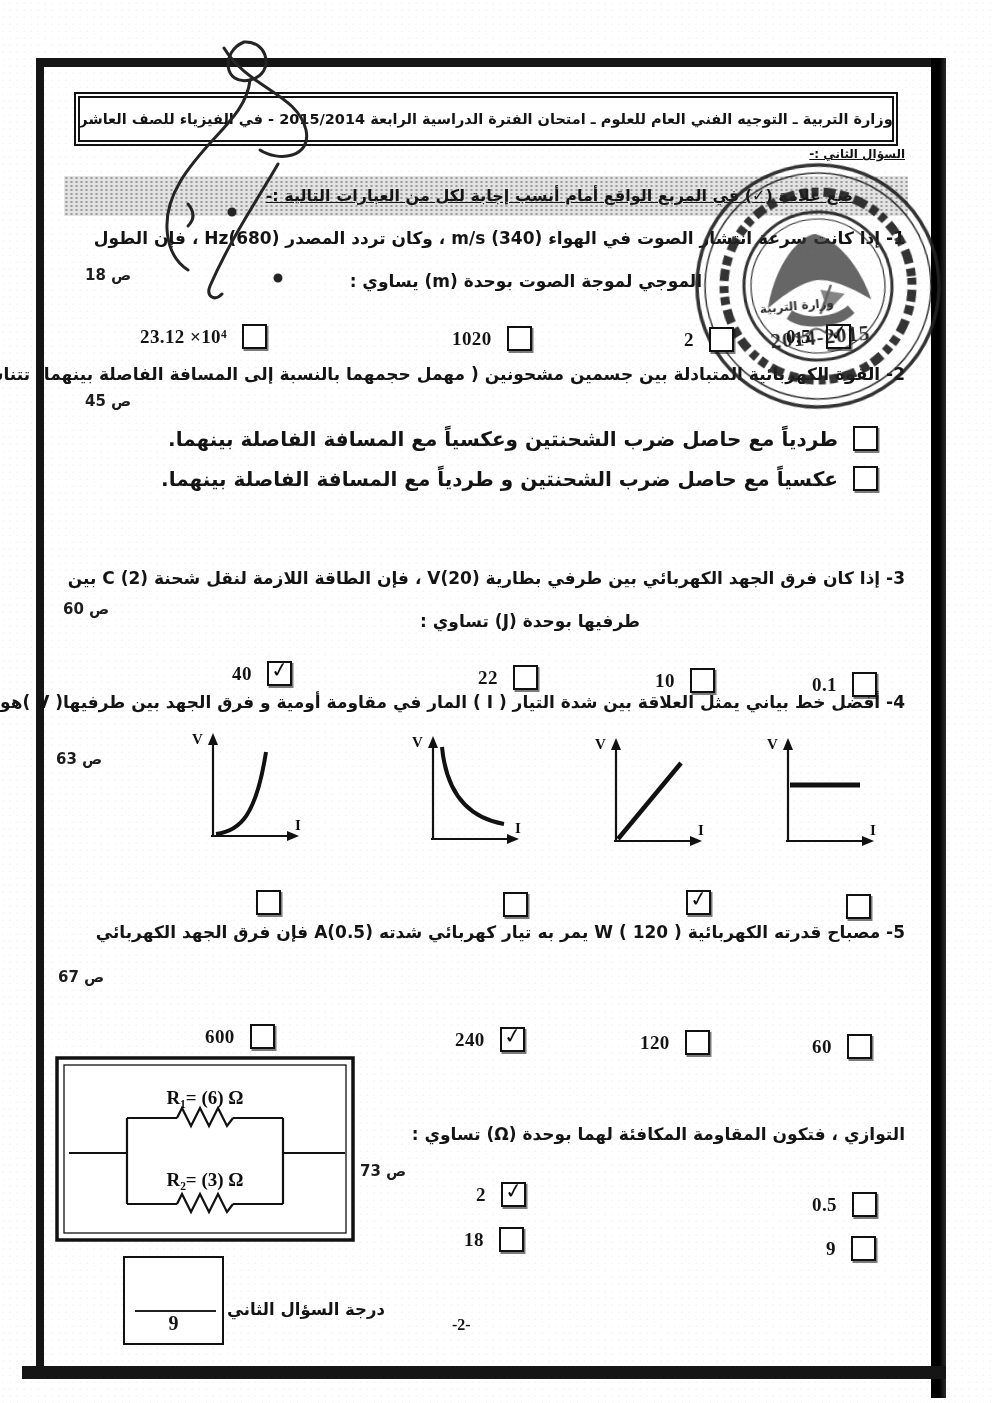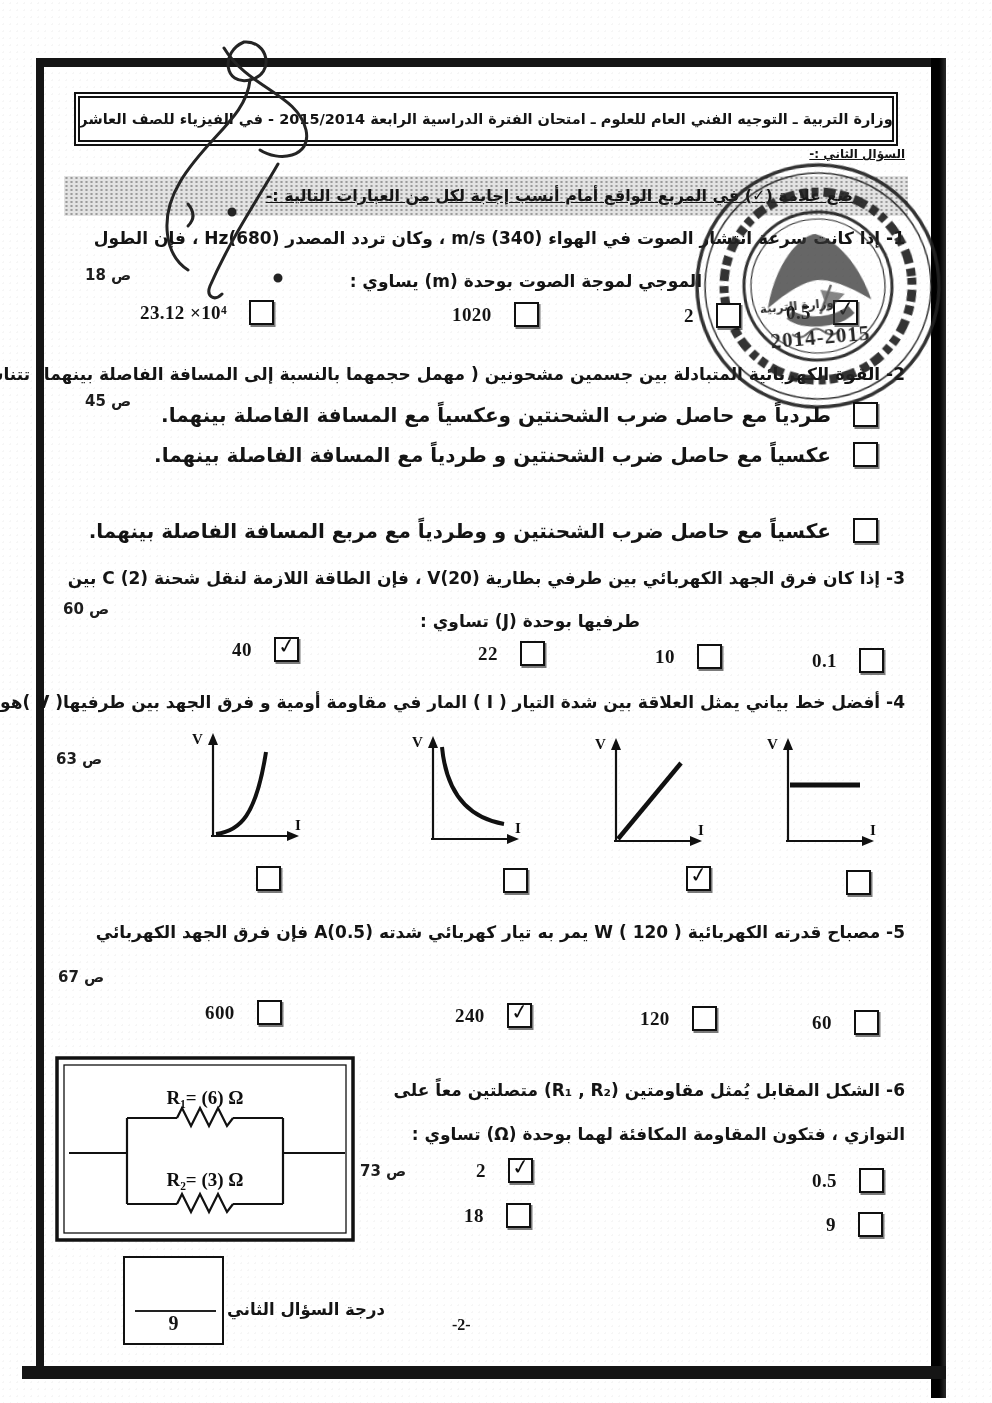--- a/index.html
+++ b/index.html
@@ -22,21 +22,21 @@
       text-decoration:underline;z-index:2;}
   .instr{position:absolute;left:64px;top:176px;width:844px;height:40px;z-index:1;
       background-color:#e3e3e3;
       background-image:radial-gradient(#9b9b9b 1px, transparent 1.4px);background-size:5px 4px;
       direction:rtl;font-weight:bold;font-size:16px;line-height:40px;padding-right:55px;box-sizing:border-box;
       text-decoration:underline;white-space:nowrap;}
   
   .qline{position:absolute;direction:rtl;font-weight:bold;font-size:17px;white-space:nowrap;z-index:1;}
   .ref{position:absolute;direction:rtl;font-weight:bold;font-size:15px;color:#1d1d1d;z-index:2;}
   
-  .opt{position:absolute;display:flex;align-items:center;gap:22px;z-index:6;}
+  .opt{position:absolute;display:flex;align-items:center;gap:15px;z-index:6;margin-top:24px;}
   .opt.under-stamp{z-index:4;}
   .opt .olabel{font-family:"Liberation Serif",serif;font-weight:bold;font-size:19px;letter-spacing:.4px;white-space:nowrap;}
   .opt.opt-rtl{direction:rtl;}
   .opt.opt-rtl .olabel{font-family:"DejaVu Sans",sans-serif;font-size:20px;letter-spacing:0;}
   .checkbox{width:21px;height:21px;border:2px solid #101010;background:#fff;position:relative;flex:0 0 auto;
       box-shadow:1.5px 2px 0 rgba(15,15,15,.55);}
   .checkbox.checked::before{content:"✓";position:absolute;left:2px;top:-5px;font-size:21px;font-weight:bold;
       color:#0d0d0d;transform:rotate(-8deg);}
   
   .gt{font:bold 15px "Liberation Serif",serif;fill:#111;}
@@ -130,24 +130,20 @@
 
   <div class="qline" style="right:87px;top:364px">2- القوة الكهربائية المتبادلة بين جسمين مشحونين ( مهمل حجمهما بالنسبة إلى المسافة الفاصلة بينهما) تتناسب :</div>
   <div class="ref" style="left:85px;top:392px">ص 45</div>
   <div class="opt opt-rtl" style="right:114px;top:402px">
     <span class="checkbox"></span>
     <span class="olabel">طردياً مع حاصل ضرب الشحنتين وعكسياً مع المسافة الفاصلة بينهما.</span>
   </div>
   <div class="opt opt-rtl" style="right:114px;top:442px">
     <span class="checkbox"></span>
     <span class="olabel">عكسياً مع حاصل ضرب الشحنتين و طردياً مع المسافة الفاصلة بينهما.</span>
-  </div>
-  <div class="opt opt-rtl" style="right:114px;top:518px">
-    <span class="checkbox"></span>
-    <span class="olabel">عكسياً مع حاصل ضرب الشحنتين و وطردياً مع مربع المسافة الفاصلة بينهما.</span>
   </div>
 
   <div class="qline" style="right:87px;top:568px">3- إذا كان فرق الجهد الكهربائي بين طرفي بطارية (20)V ، فإن الطاقة اللازمة لنقل شحنة C (2) بين</div>
   <div class="qline" style="right:352px;top:611px">طرفيها بوحدة (J) تساوي :</div>
   <div class="ref" style="left:63px;top:600px">ص 60</div>
   <div class="opt" style="left:232px;top:637px">
     <span class="olabel">40</span>
     <span class="checkbox checked"></span>
   </div>
   <div class="opt" style="left:478px;top:641px">
@@ -250,21 +246,20 @@
       <line x1="178" y1="62" x2="228" y2="62"></line>
       <line x1="72" y1="148" x2="122" y2="148"></line>
       <line x1="178" y1="148" x2="228" y2="148"></line>
       <path d="M122,62 l5,-10 l9,18 l9,-18 l9,18 l9,-18 l9,18 l6,-8"></path>
       <path d="M122,148 l5,-10 l9,18 l9,-18 l9,18 l9,-18 l9,18 l6,-8"></path>
     </g>
     <text x="150" y="48" text-anchor="middle" class="clabel">R₁= (6) Ω</text>
     <text x="150" y="130" text-anchor="middle" class="clabel">R₂= (3) Ω</text>
   </svg>
 
-  <div class="qline" style="right:87px;top:1080px">6- الشكل المقابل يُمثل مقاومتين (R₁ , R₂) متصلتين معاً على</div>
   <div class="qline" style="right:87px;top:1124px">التوازي ، فتكون المقاومة المكافئة لهما بوحدة (Ω) تساوي :</div>
   <div class="ref" style="left:360px;top:1162px">ص 73</div>
   <div class="opt" style="left:476px;top:1158px">
     <span class="olabel">2</span>
     <span class="checkbox checked"></span>
   </div>
   <div class="opt" style="left:812px;top:1168px">
     <span class="olabel">0.5</span>
     <span class="checkbox"></span>
   </div>

